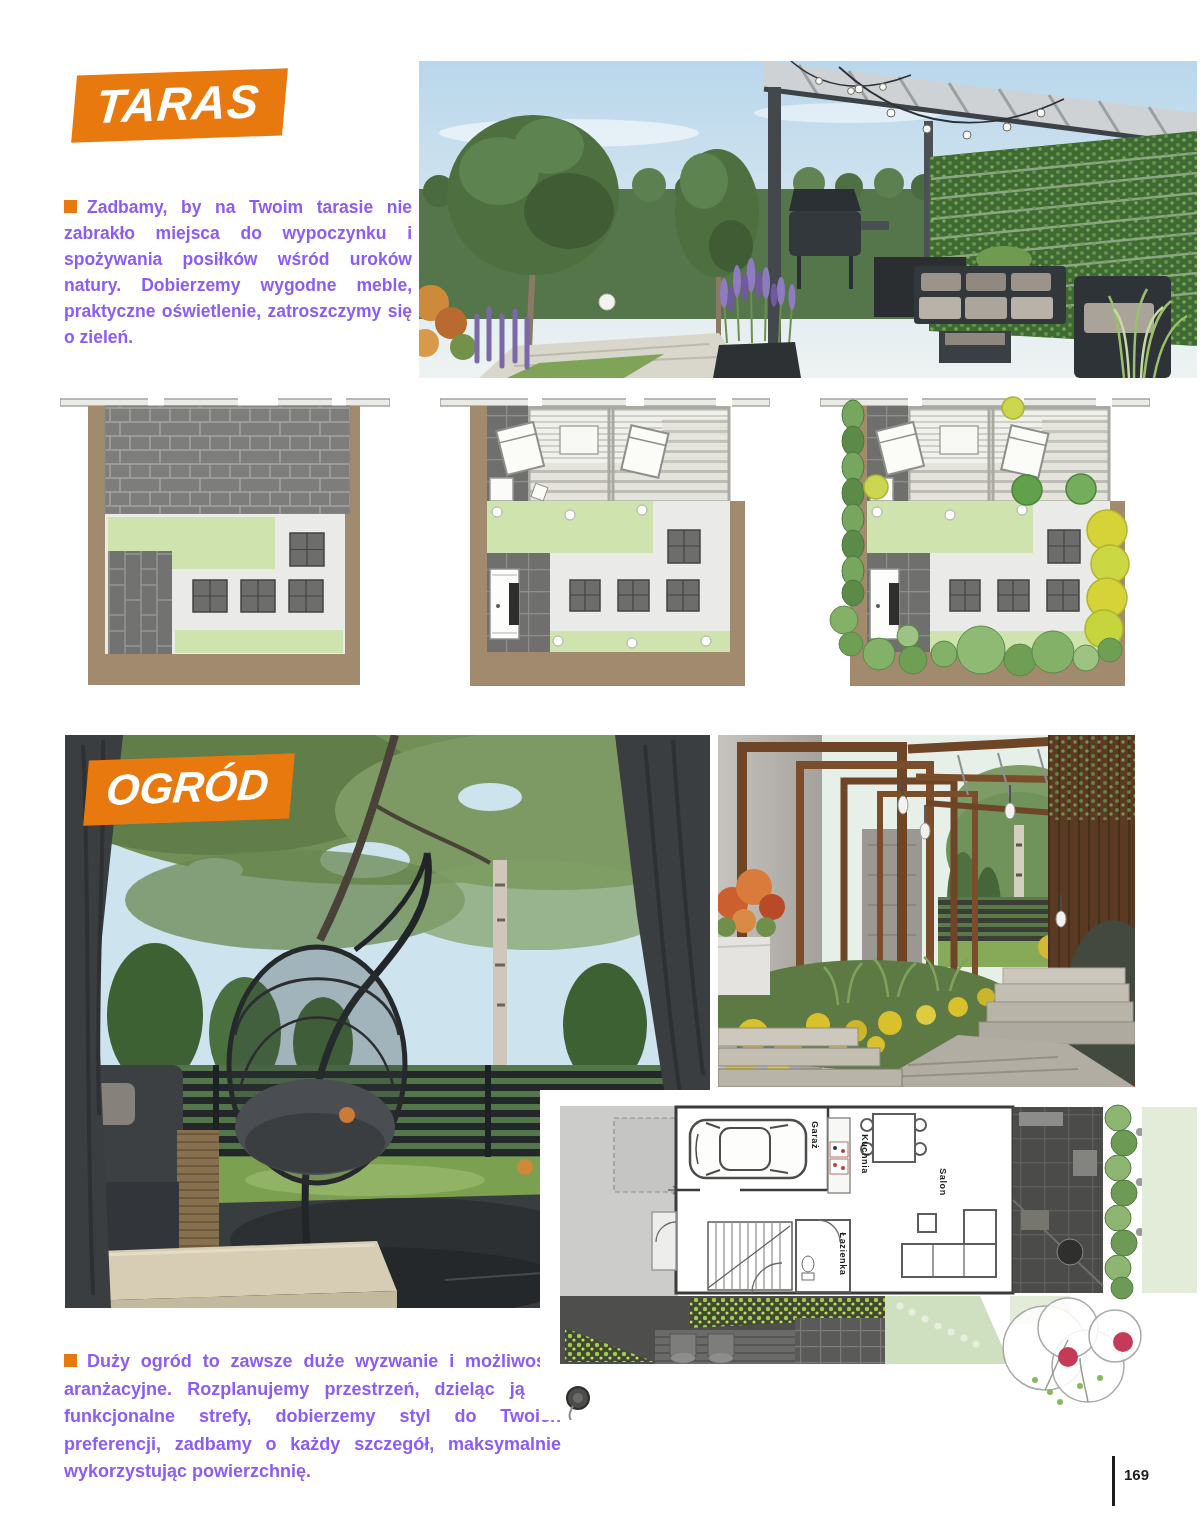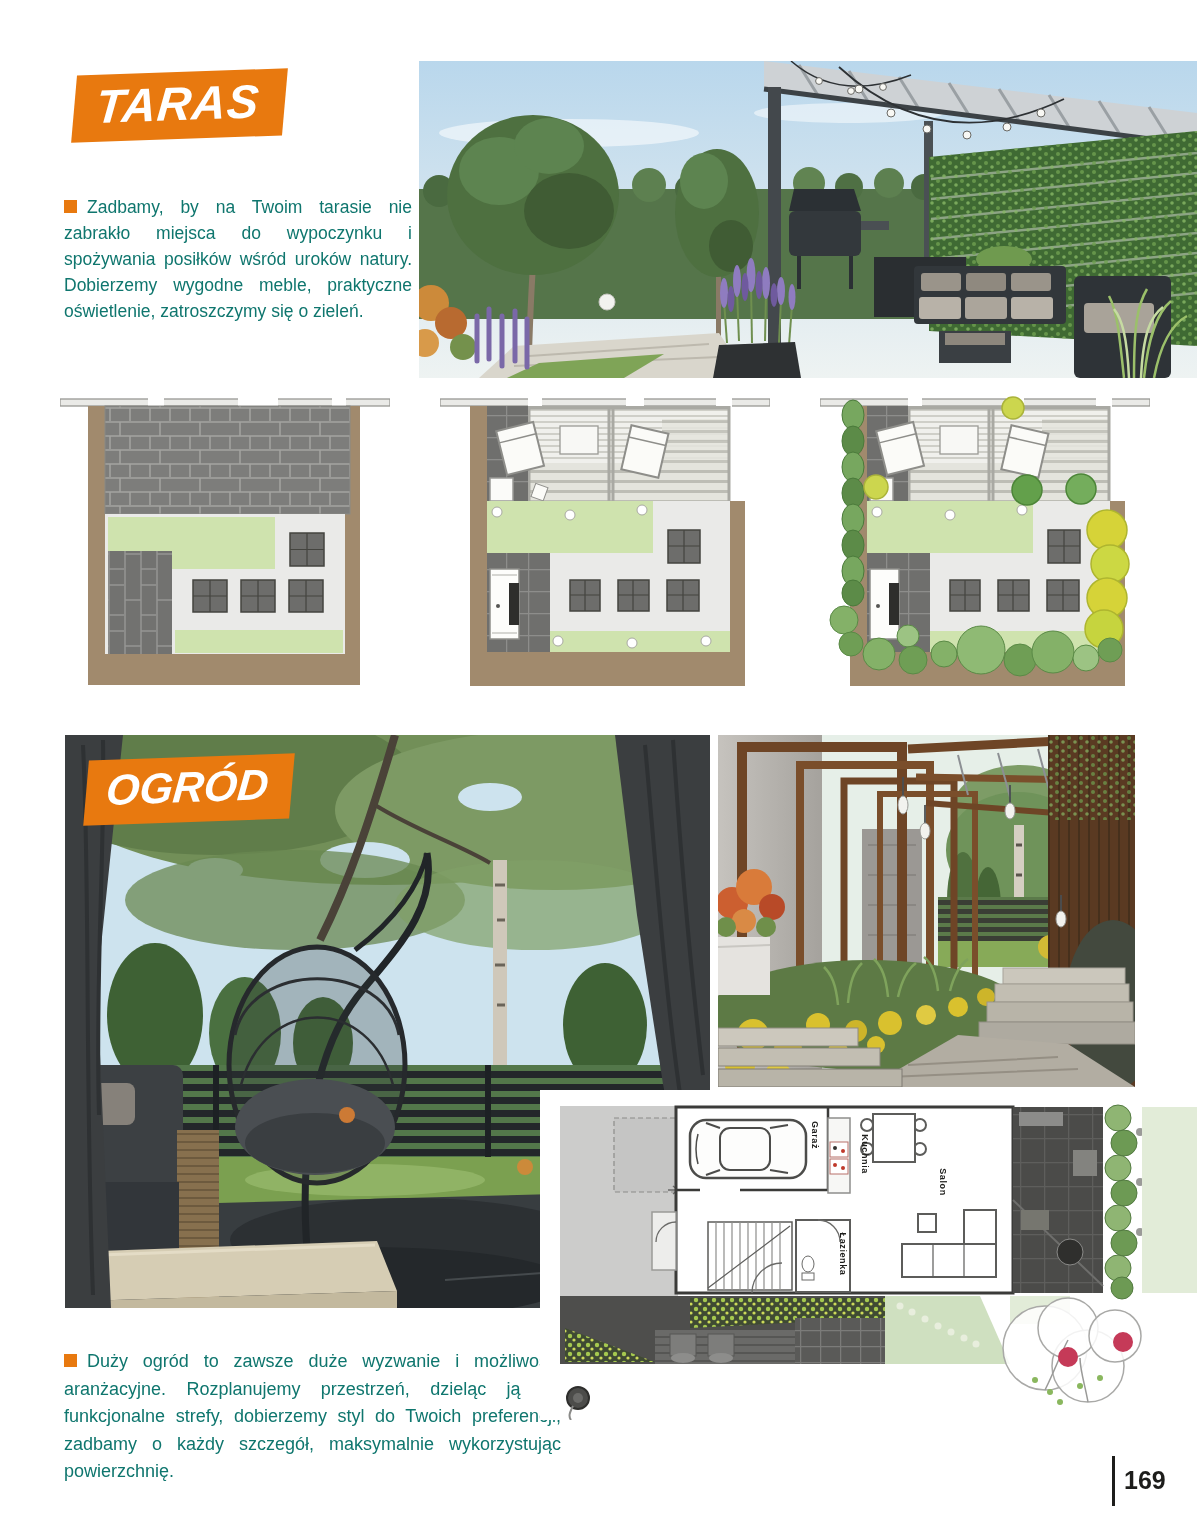--- a/index.html
+++ b/index.html
@@ -2,29 +2,29 @@
 <html><head>
 <meta charset="utf-8">
 <style>
   html,body { margin:0; padding:0; background:#ffffff; }
   #page { position:relative; width:1200px; height:1515px; background:#ffffff; overflow:hidden;
           font-family:"Liberation Sans", sans-serif; }
   .banner { position:absolute; background:#e8790f; color:#ffffff; font-weight:700; font-style:italic;
             transform:rotate(-2deg) skewX(-7deg); line-height:1; white-space:nowrap; }
   #taras-banner { left:74px; top:72px; font-size:47px; padding:8px 26px 12px 22px; letter-spacing:1px; }
   #ogrod-banner { left:86px; top:757px; font-size:43px; padding:9px 24px 13px 20px; z-index:5; }
-  .copy { position:absolute; color:#0f766e; font-weight:400; text-align:justify; }
+  .copy { position:absolute; color:#8b5cf6; font-weight:700; text-align:justify; }
   #taras-copy { left:64px; top:176px; width:348px; font-size:17.5px; line-height:26px; }
   #ogrod-copy { left:64px; top:1330px; width:497px; font-size:18px; line-height:27.5px; }
   .sq { display:inline-block; width:13px; height:13px; background:#e8790f; margin-right:10px; }
   .photo, .planimg { position:absolute; }
   .photo svg, .planimg svg { display:block; }
   #house-plan { z-index:3; background:#ffffff; }
   .plan-label { font:700 9px "Liberation Sans", sans-serif; fill:#1d1d1b; letter-spacing:0.6px; }
-  #footer-pagenum { position:absolute; left:1124px; top:1466px; font-size:25px; font-weight:700; color:#1d1d1b; }
+  #footer-pagenum { position:absolute; left:1124px; top:1466px; font-size:15px; font-weight:700; color:#1d1d1b; }
   #footer-divider { position:absolute; left:1112px; top:1456px; width:3px; height:50px; background:#1d1d1b; }
   #obi-logo { position:absolute; left:978px; top:1458px; }
 </style>
 </head>
 <body>
 
 <div id="page">
 
   <svg width="0" height="0" style="position:absolute" aria-hidden="true">
     <defs>

